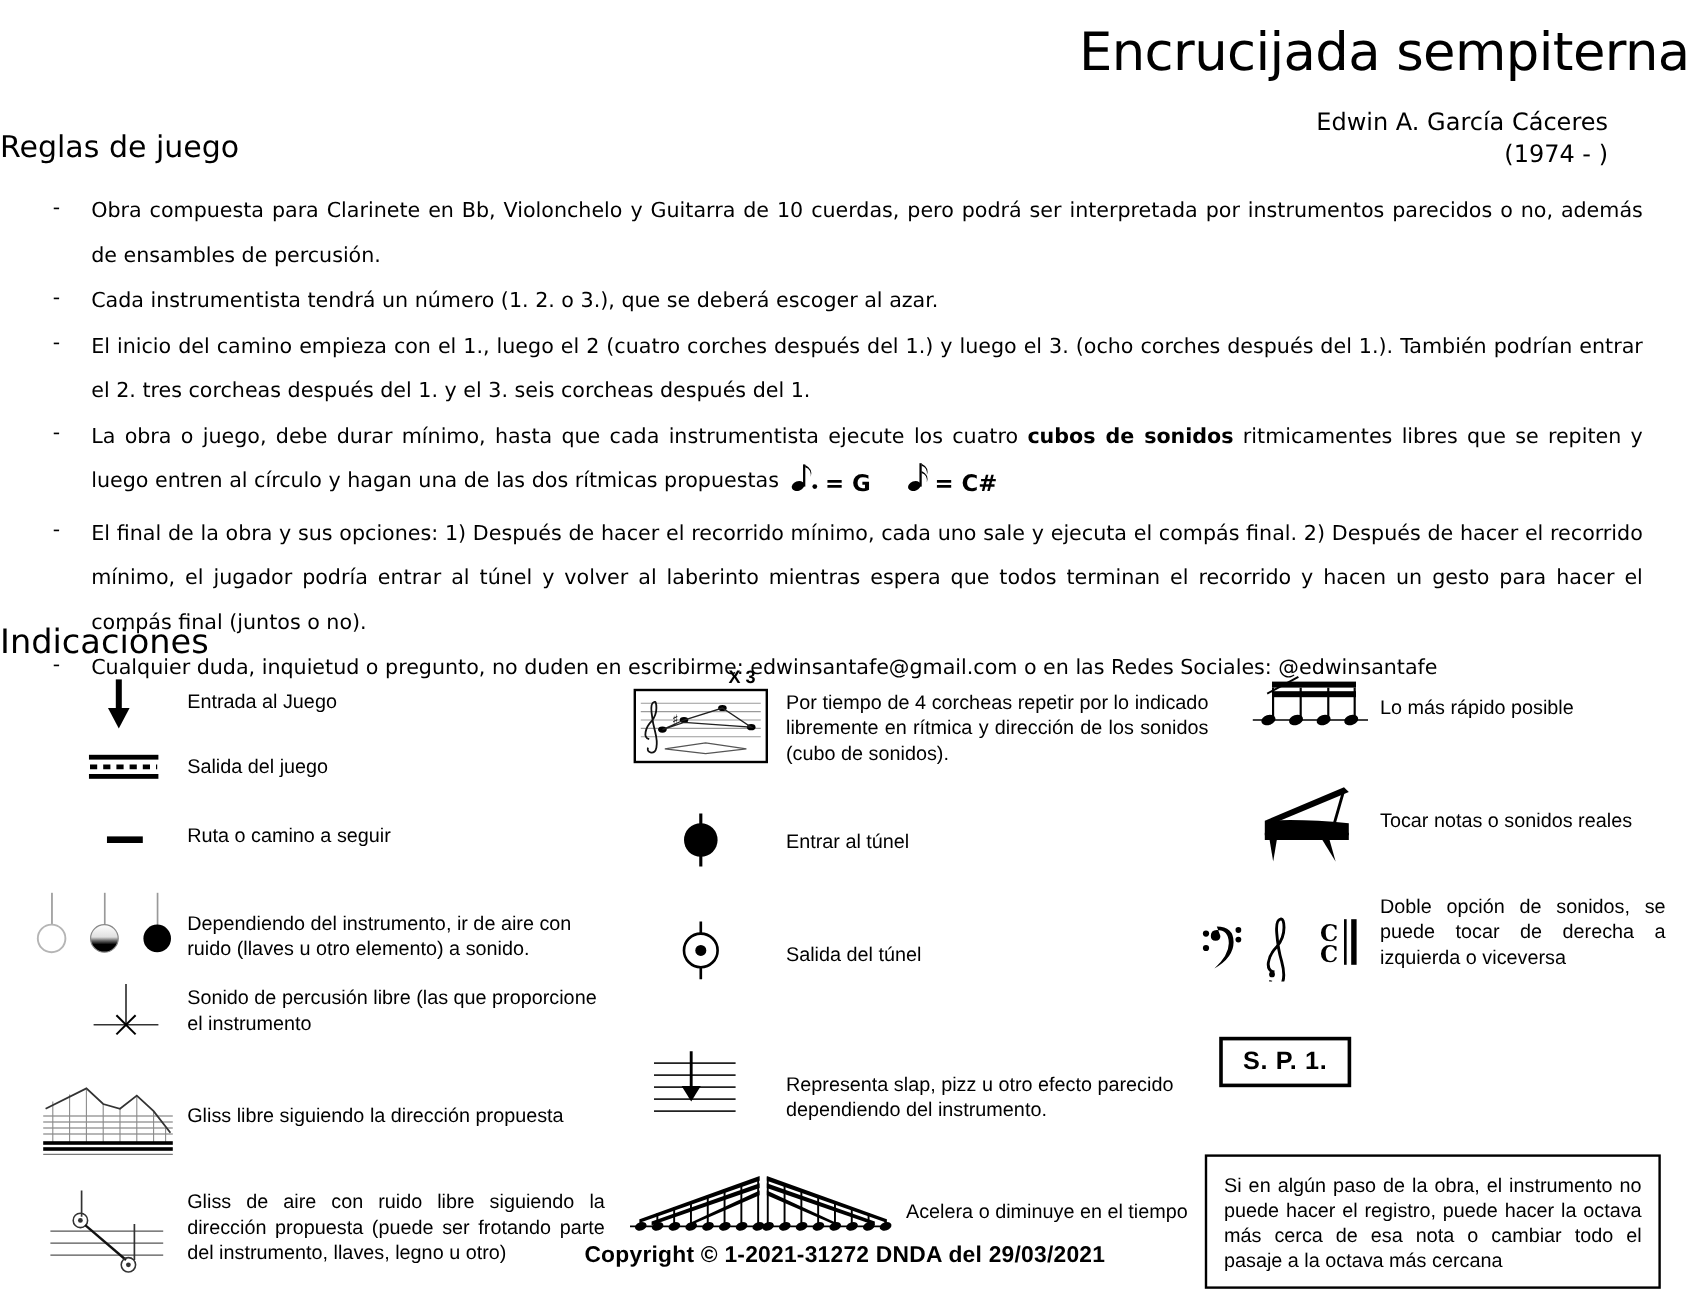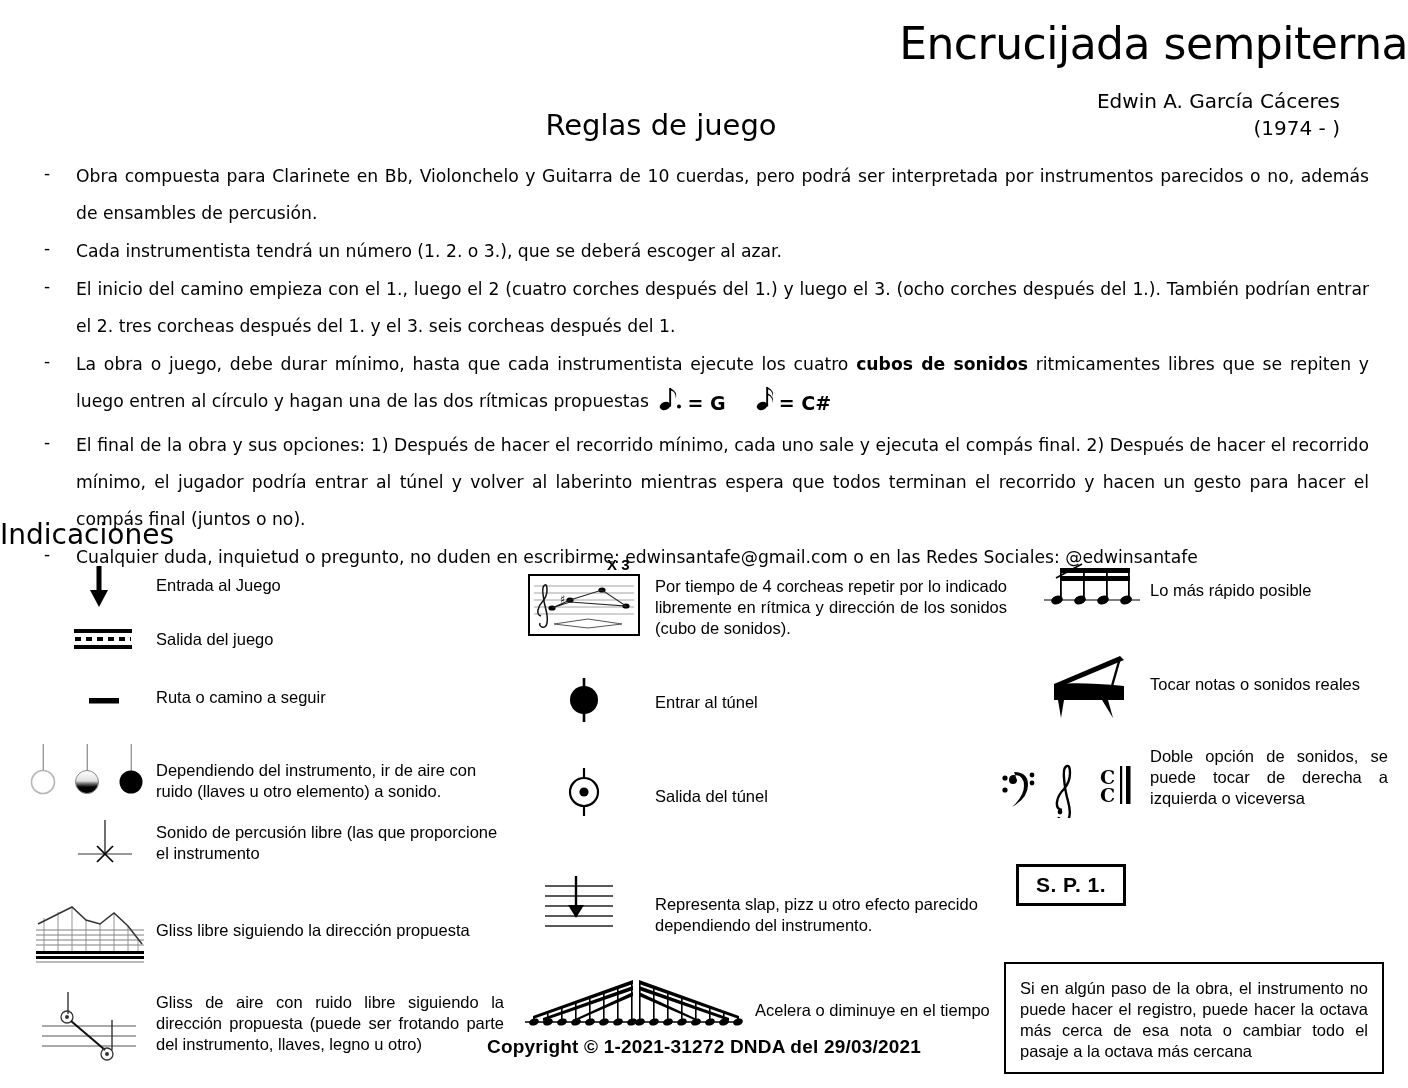--- a/index.html
+++ b/index.html
@@ -14,24 +14,24 @@
   }
 
   
   .title {
     position:absolute; top:18px; left:0; width:1408px;
     text-align:right;
     font-family:"DejaVu Sans", sans-serif;
     font-size:44px; font-weight:400; letter-spacing:-0.5px;
   }
   .subtitle {
-    position:absolute; top:108px; left:16px; width:1290px;
-    text-align:center;
+    position:absolute; top:108px; left:0; width:1290px;
+    text-align:left;
     font-family:"DejaVu Sans", sans-serif;
-    font-size:29px;
+    font-size:25px;
   }
   .composer {
     position:absolute; top:76px; right:68px;
     text-align:right;
     font-family:"DejaVu Sans", sans-serif;
     font-size:20px; line-height:1.35;margin-top:12px;
   }
 
   
   .rules {

